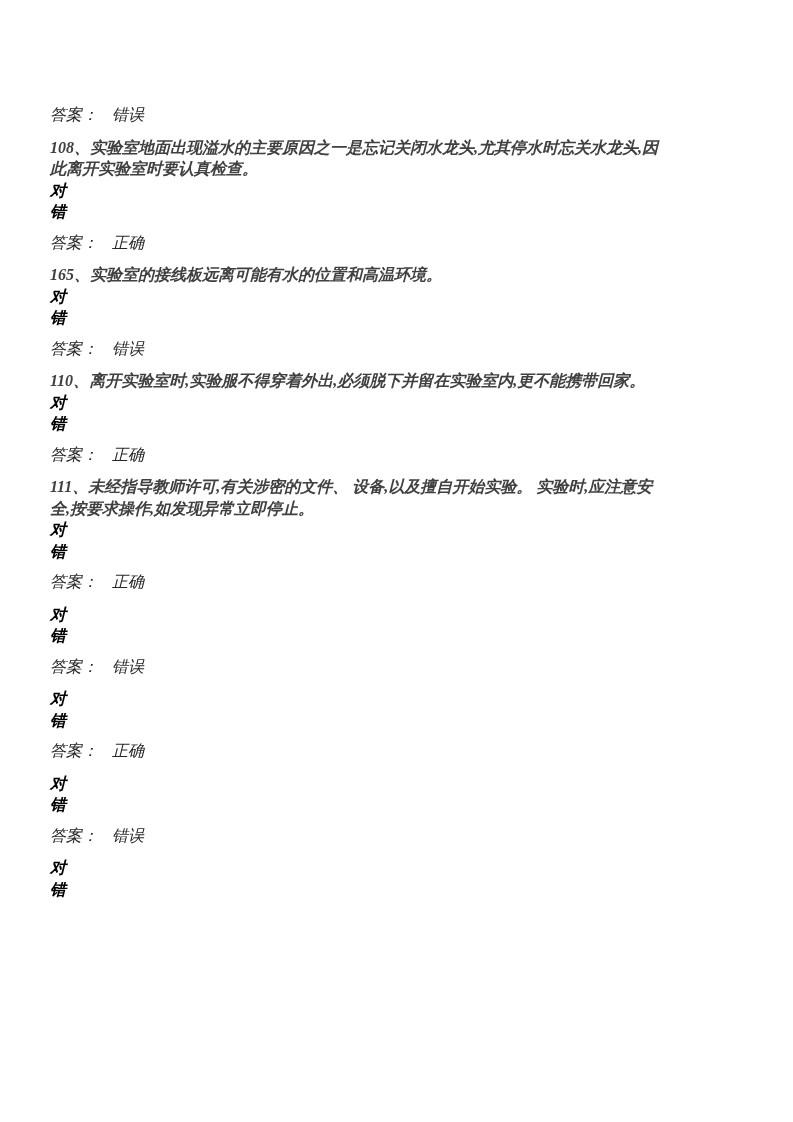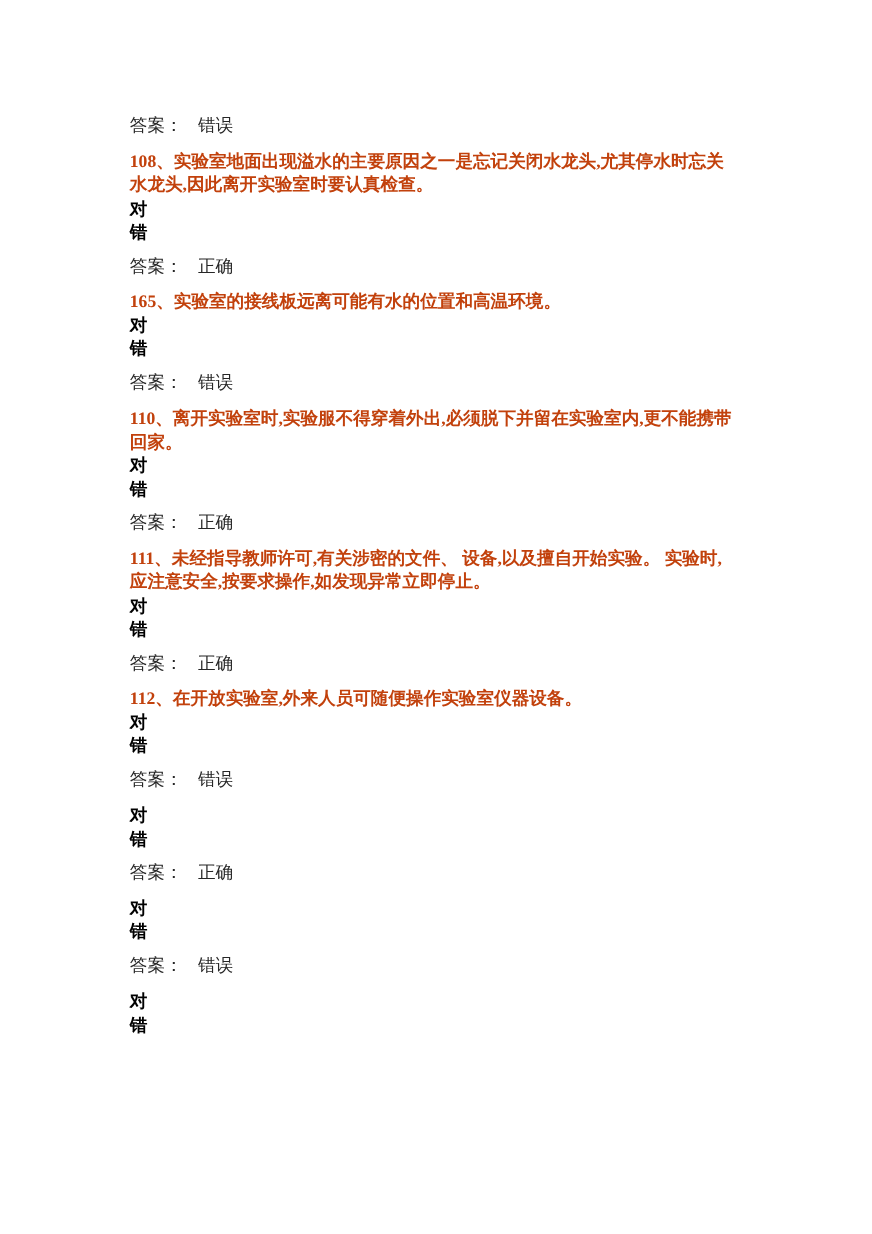--- a/index.html
+++ b/index.html
@@ -11,28 +11,29 @@
     width: 793px;
     height: 1122px;
     overflow: hidden;
     font-family: "Liberation Serif", "DejaVu Serif", serif;
     color: #000000;
   }
   .page {
     box-sizing: border-box;
     width: 793px;
     height: 854px;
-    padding: 95px 126px 0 118px;
+    padding: 95px 126px 0 50px;
+    font-style: italic;
   }
   .question {
     margin: 0;
     font-size: 16px;
     line-height: 21.5px;
     font-weight: bold;
-    color: #c2410c;
+    color: #404040;
     text-align: left;
     word-break: break-all;
   }
   .option {
     margin: 0;
     font-size: 16px;
     line-height: 21.5px;
     font-weight: bold;
     color: #000000;
   }
@@ -85,21 +86,20 @@
   <div class="question-block">
     <p class="question"><span>111、</span><span>未经指导教师许可,有关涉密的文件、 设备,以及擅自开始实验。 实验时,应注意安全,按要求操作,如发现异常立即停止。</span></p>
     <div class="option">对</div>
     <div class="option">错</div>
     <div class="answer-line">
       <span>答案：</span><span class="answer-value">正确</span>
     </div>
   </div>
 
   <div class="question-block">
-    <p class="question"><span>112、</span><span>在开放实验室,外来人员可随便操作实验室仪器设备。</span></p>
     <div class="option">对</div>
     <div class="option">错</div>
     <div class="answer-line">
       <span>答案：</span><span class="answer-value">错误</span>
     </div>
   </div>
 
   <div class="question-block">
     <div class="option">对</div>
     <div class="option">错</div>

